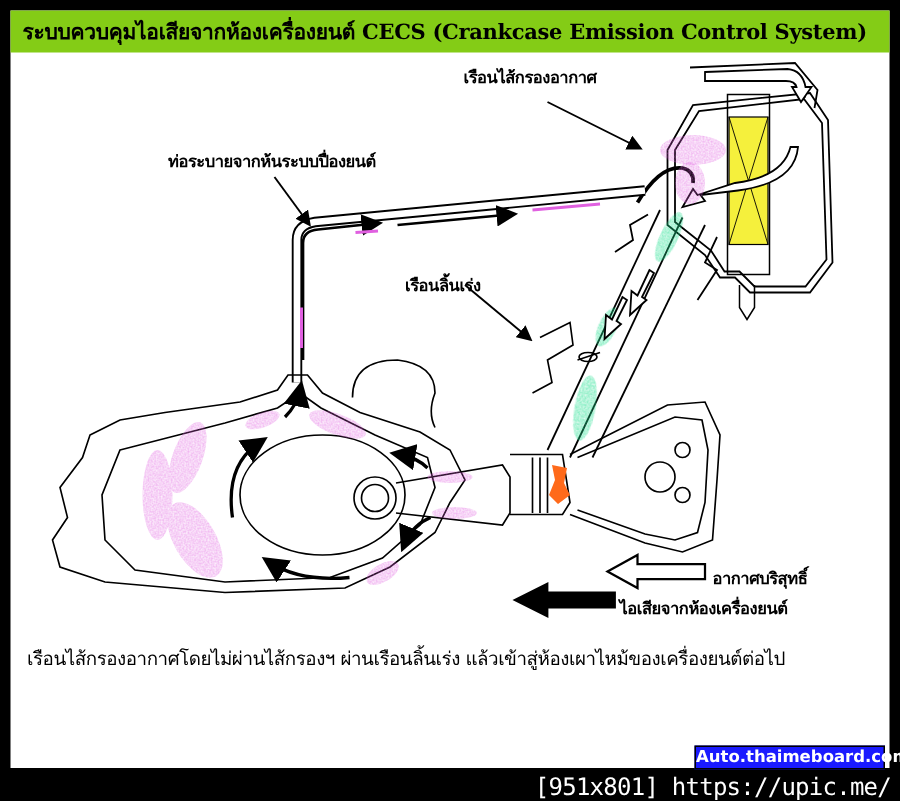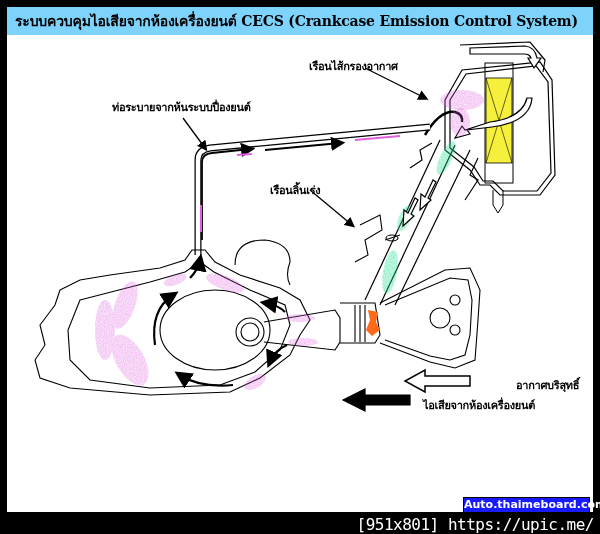--- a/index.html
+++ b/index.html
@@ -1,18 +1,18 @@
 <!DOCTYPE html>
 <html><head>
 <meta charset="utf-8">
 <style>
   html,body{margin:0;padding:0;background:#000;}
   body{width:600px;height:534px;position:relative;overflow:hidden;font-family:"DejaVu Sans",sans-serif;}
   .panel{position:absolute;left:7px;top:7px;width:586px;height:505px;background:#fff;}
-  .title-bar{position:absolute;left:7px;top:7px;width:586px;height:28px;background:#7dd3fc;display:flex;align-items:center;}
+  .title-bar{position:absolute;left:7px;top:7px;width:586px;height:28px;background:#84cc16;display:flex;align-items:center;}
   .title-bar span{font-family:"DejaVu Serif",serif;font-weight:bold;font-size:14px;color:#000;padding-left:8px;white-space:nowrap;letter-spacing:-0.2px;}
   svg.diagram{position:absolute;left:7px;top:35px;}
   .lbl{position:absolute;font-family:"DejaVu Sans",sans-serif;font-weight:bold;font-size:11px;color:#000;white-space:nowrap;letter-spacing:-0.3px;}
   .desc{position:absolute;left:18px;top:428px;width:570px;font-family:"DejaVu Sans",sans-serif;font-size:12.5px;line-height:22px;color:#000;}
   .desc div{white-space:nowrap;letter-spacing:-0.3px;}
   .desc .l1{padding-left:58px;}
   .watermark{position:absolute;left:463px;top:497px;width:125px;height:14px;background:#1a1aff;color:#fff;font-weight:bold;font-size:11px;line-height:14px;text-align:center;font-family:"DejaVu Sans",sans-serif;border:1px solid #000;}
   .upic{position:absolute;right:6px;top:515px;color:#fff;font-family:"DejaVu Sans Mono",monospace;font-size:16px;letter-spacing:-0.5px;}
 </style>
 </head>
@@ -123,23 +123,24 @@
   <path d="M368,310 L378,312 L376,322 L380,330 L372,336 L366,330 L370,320 Z" fill="#ff6a1a"></path>
 
   <path d="M470,376 L425,376 L425,370 L405,381 L425,392 L425,386 L470,386 Z" fill="#fff" stroke="#000" stroke-width="1.5"></path>
   <path d="M410,395 L365,395 L365,389 L343,400 L365,411 L365,405 L410,405 Z" fill="#000" stroke="#000" stroke-width="1.2"></path>
 
   <line x1="365" y1="68" x2="425" y2="98" stroke="#000" stroke-width="1.3" marker-end="url(#ah)"></line>
   <line x1="183" y1="118" x2="205" y2="148" stroke="#000" stroke-width="1.3" marker-end="url(#ah)"></line>
   <line x1="310" y1="190" x2="352" y2="225" stroke="#000" stroke-width="1.3" marker-end="url(#ah)"></line>
 </svg>
 
-<div class="lbl" style="left:309px;top:57px;">เรือนไส้กรองอากาศ</div>
+<div class="lbl" style="left:309px;top:42px;">เรือนไส้กรองอากาศ</div>
 <div class="lbl" style="left:112px;top:98px;">ท่อระบายจากห้นระบบปื่องยนต์</div>
 <div class="lbl" style="left:270px;top:181px;">เรือนลิ้นเร่ง</div>
-<div class="lbl" style="left:475px;top:376px;margin-left:41px;">อากาศบริสุทธิ์</div>
-<div class="lbl" style="left:423px;top:396px;">ไอเสียจากห้องเครื่องยนต์</div>
+<div class="lbl" style="left:475px;top:376px;">อากาศบริสุทธิ์</div>
+<div class="lbl" style="left:413px;top:396px;">ไอเสียจากห้องเครื่องยนต์</div>
 
 <div class="desc">
+  <div>เรือนไส้กรองอากาศโดยไม่ผ่านไส้กรองฯ ผ่านเรือนลิ้นเร่ง แล้วเข้าสู่ห้องเผาไหม้ของเครื่องยนต์ต่อไป</div>
 </div>
 
 <div class="watermark">Auto.thaimeboard.com</div>
 <div class="upic">[951x801] https://upic.me/</div>
 
 </body></html>

